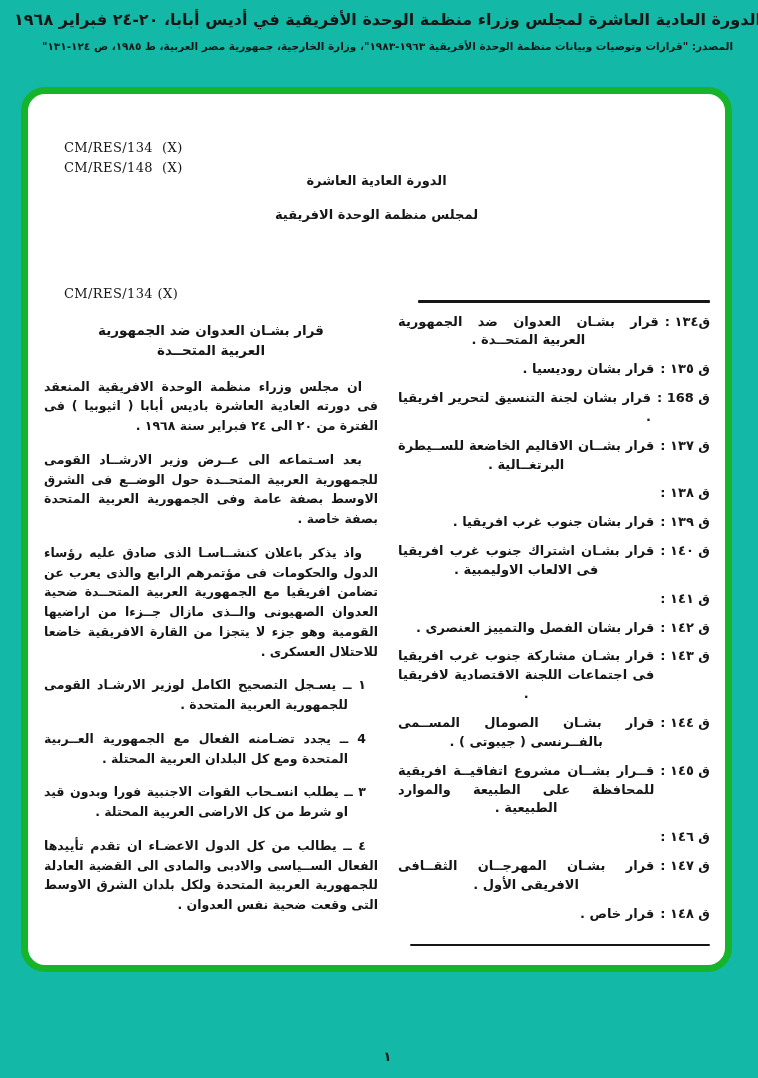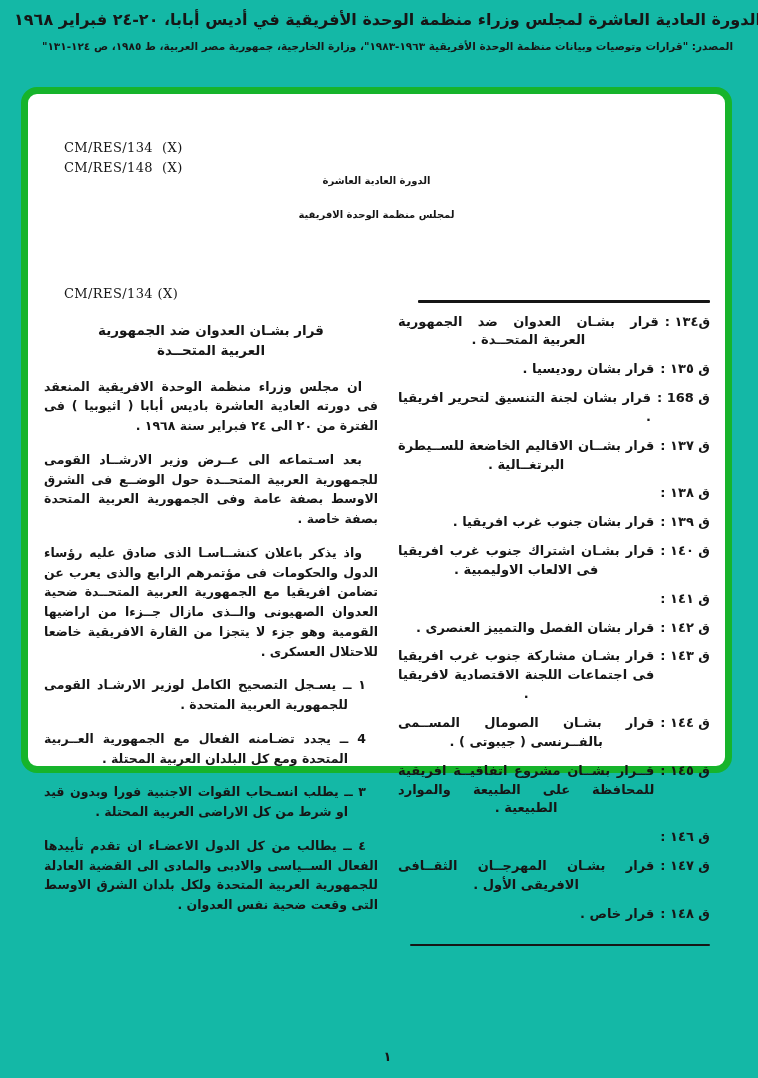--- a/index.html
+++ b/index.html
@@ -11,34 +11,34 @@
     font-family:"DejaVu Sans",sans-serif;
     overflow:hidden;
     padding-left:17px;
   }
   
   .src-header{position:absolute;top:10px;left:0;right:0;text-align:center;}
   .src-line1{font-size:16px;font-weight:bold;direction:rtl;}
   .src-line2{font-size:10.5px;font-weight:bold;direction:rtl;margin-top:11px;}
   
   .green-box{
-    position:absolute;left:21px;top:87px;width:711px;height:686px;
-    box-sizing:border-box;border:7px solid #16b42b;border-radius:16px;
+    position:absolute;left:21px;top:87px;width:711px;height:885px;
+    box-sizing:border-box;border:7px solid #16b42b;border-radius:24px;
     background:#ffffff;
   }
   
   .refs-top{position:absolute;left:36px;top:44px;
     font-family:"DejaVu Serif","Liberation Serif",serif;
     font-size:13px;line-height:1.55;letter-spacing:.4px;white-space:pre;}
   .ref-body{position:absolute;left:36px;top:192px;
     font-family:"DejaVu Serif","Liberation Serif",serif;
     font-size:13px;letter-spacing:.4px;}
   
   .session{position:absolute;left:0;right:0;top:70px;text-align:center;direction:rtl;}
-  .session .s-line{font-size:10px;font-weight:bold;line-height:34px;}
+  .session .s-line{font-size:13px;font-weight:bold;line-height:34px;}
   .session .s-dates{font-size:14px;font-weight:bold;margin-top:7px;}
   
   .col-right{position:absolute;left:370px;top:206px;width:312px;direction:rtl;}
   .rule{height:2.5px;background:#161616;border-radius:1px;}
   .rule.top{width:292px;margin-left:auto;}
   .rule.bottom{width:300px;margin-left:auto;margin-top:20px;}
   .res-item{display:flex;gap:6px;margin-top:10px;
     font-size:13px;font-weight:bold;line-height:1.45;}
   .res-label{flex-shrink:0;white-space:nowrap;}
   .res-text{flex:1;text-align:justify;text-align-last:right;}

